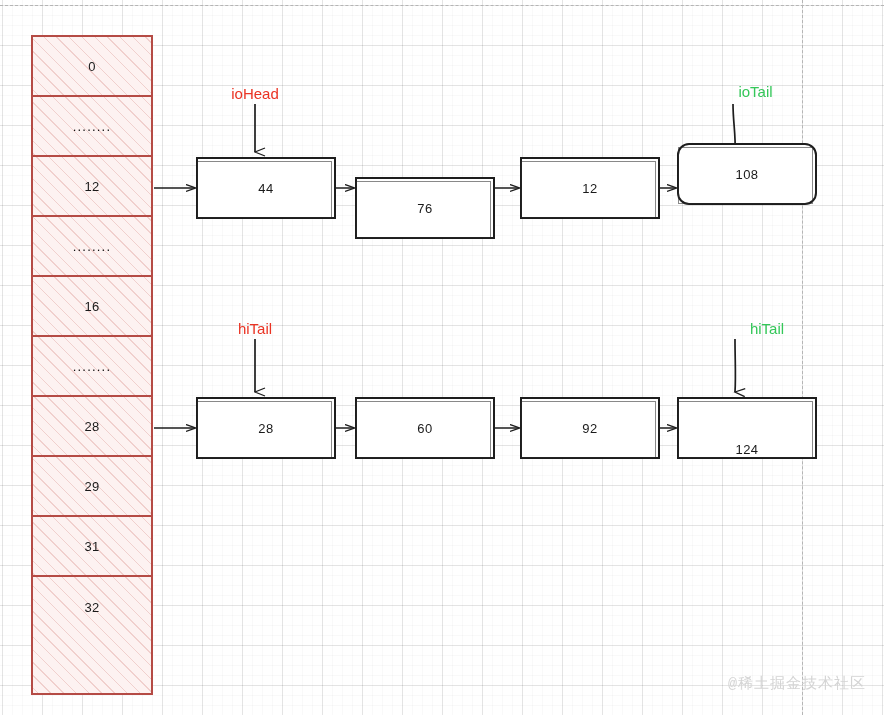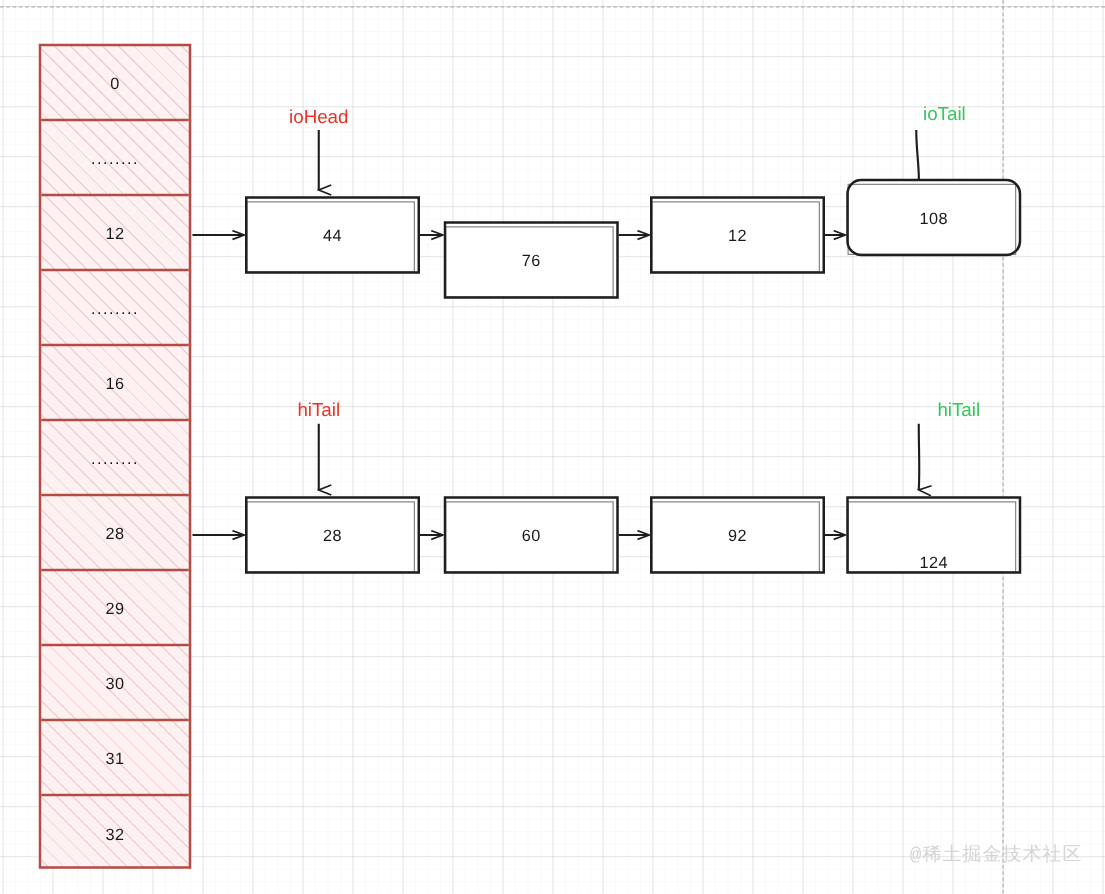--- a/index.html
+++ b/index.html
@@ -178,23 +178,20 @@
     <div class="bucket-cell ellipsis">
         <span>........</span>
       </div>
     <div class="bucket-cell">
         <span>28</span>
       </div>
     <div class="bucket-cell">
         <span>29</span>
       </div>
     <div class="bucket-cell">
-        <span>30</span>
-      </div>
-    <div class="bucket-cell">
         <span>31</span>
       </div>
     <div class="bucket-cell">
         <span>32</span>
       </div>
   </div>
 
   <svg id="arrows" viewBox="0 0 884 715">
     <defs>
       <marker id="ah" markerWidth="11" markerHeight="11" refX="9.5" refY="4" orient="auto" markerUnits="userSpaceOnUse">

